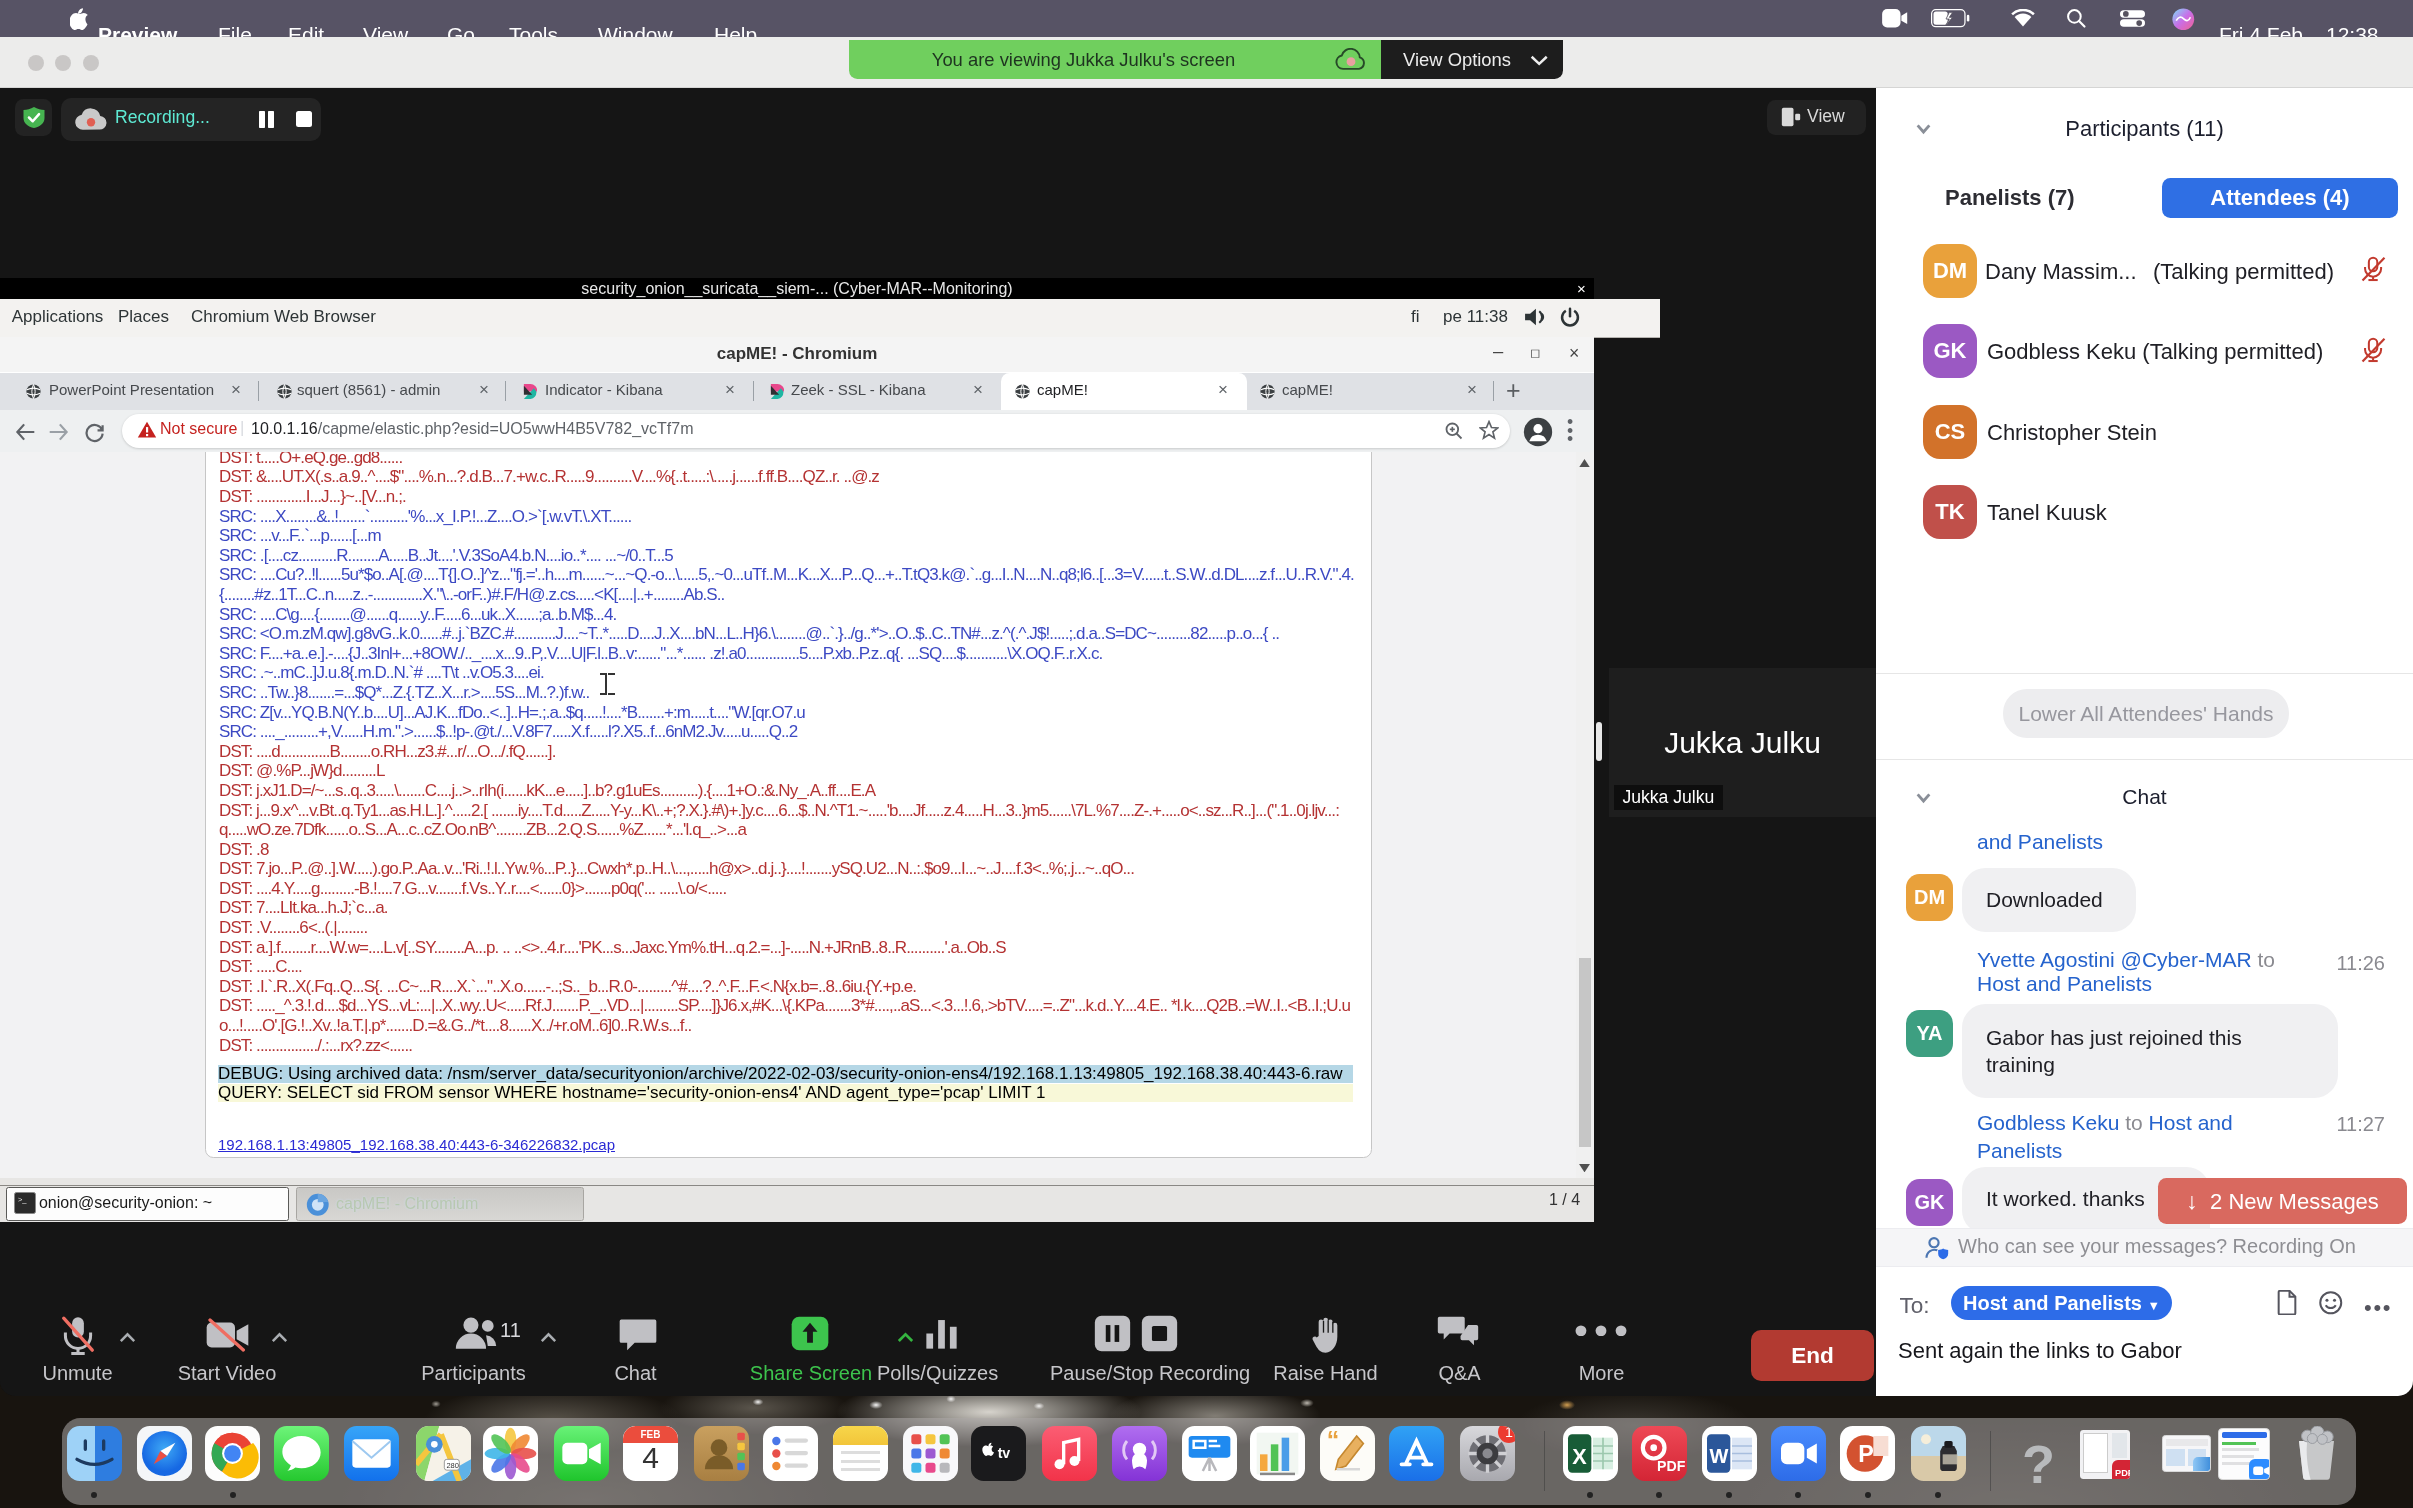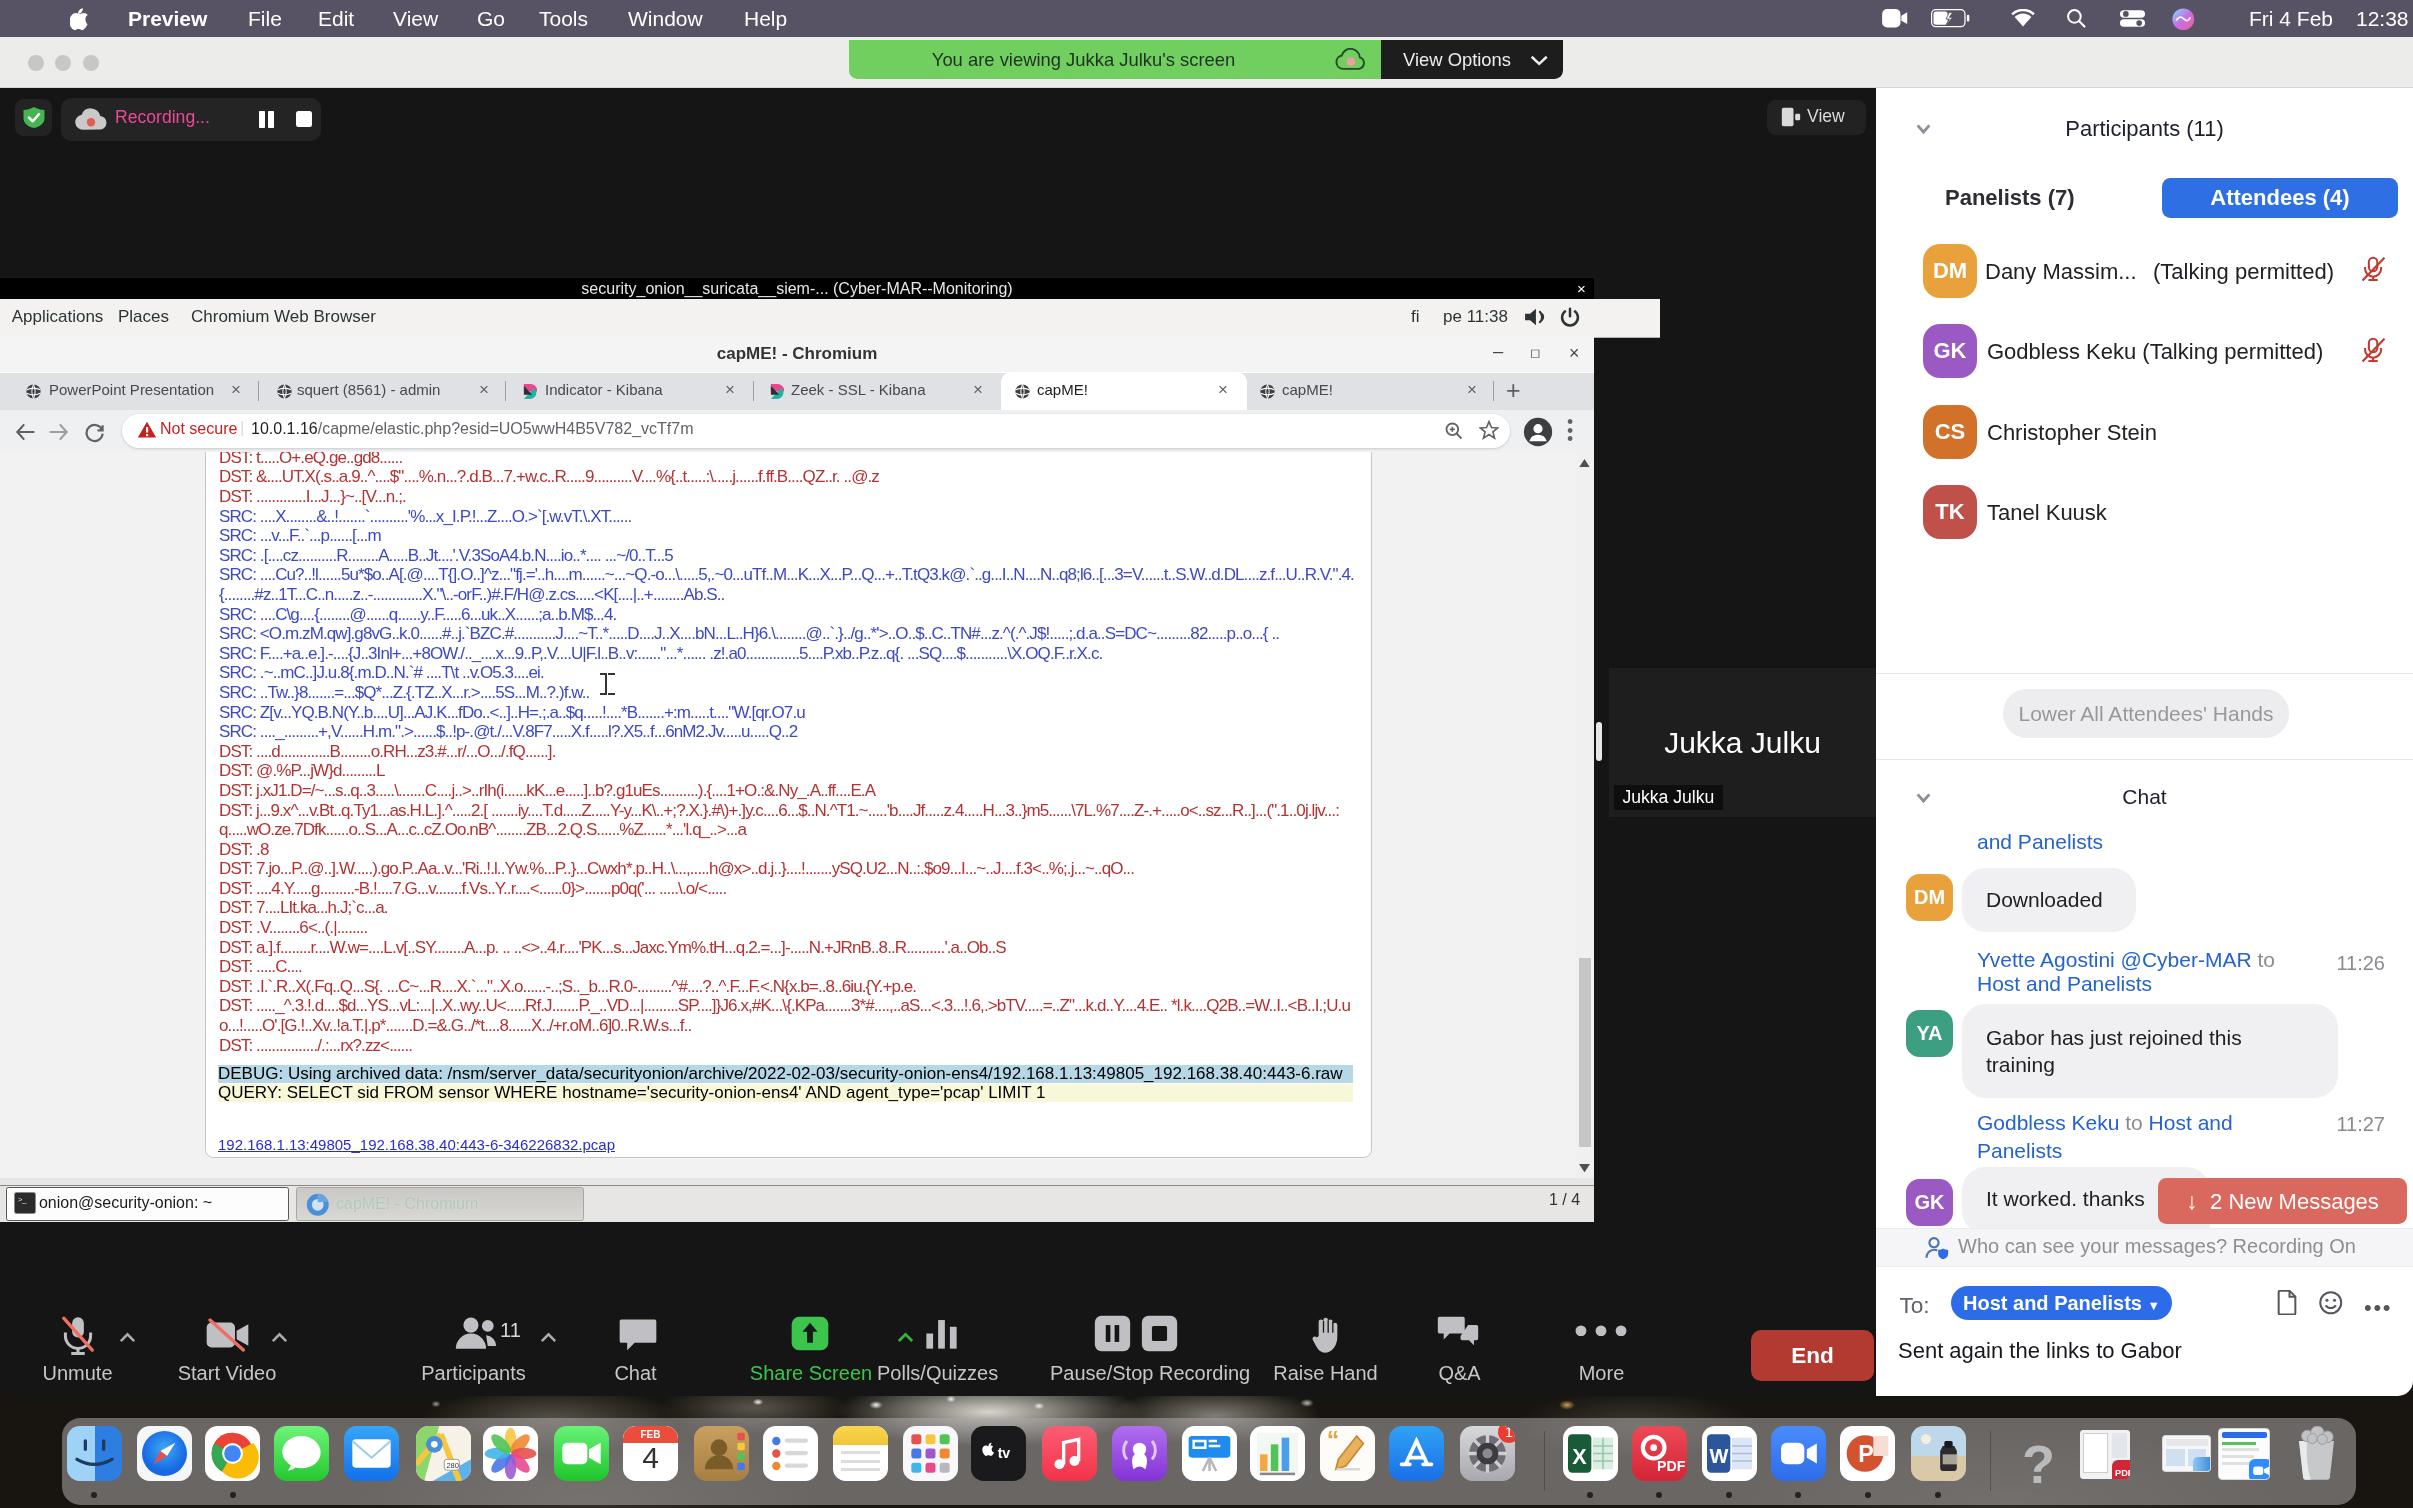--- a/index.html
+++ b/index.html
@@ -18,21 +18,21 @@
   radial-gradient(218px 50px at 989px 1412px, rgba(235,232,225,.9), rgba(0,0,0,0) 70%),
   radial-gradient(151px 42px at 1215px 1416px, rgba(200,195,185,.6), rgba(0,0,0,0) 70%),
   radial-gradient(184px 50px at 553px 1420px, rgba(150,143,130,.5), rgba(0,0,0,0) 70%),
   radial-gradient(134px 38px at 754px 1408px, rgba(170,163,150,.45), rgba(0,0,0,0) 70%),
   radial-gradient(168px 50px at 1634px 1425px, rgba(110,105,96,.4), rgba(0,0,0,0) 70%),
   radial-gradient(352px 101px at 587px 1500px, rgba(95,88,78,.4), rgba(0,0,0,0) 70%),
   radial-gradient(419px 117px at 2011px 1504px, rgba(85,80,72,.35), rgba(0,0,0,0) 70%),
   #18140f; }
 
 #menubar { position:absolute; left:0; top:0; width:2413px; height:37px; background:#575365; color:#fff; }
-#menubar .it { position:absolute; top:0; height:37px; line-height:37px; font-size:21px; white-space:nowrap;margin-left:30px; }
+#menubar .it { position:absolute; top:16px; height:37px; line-height:37px; font-size:21px; white-space:nowrap; }
 
 #graybar { position:absolute; left:0; top:37px; width:2413px; height:51px; background:#ececeb; border-bottom:0.8px solid #d5d5d4; }
 .tl { position:absolute; top:17.6px; width:16px; height:16px; border-radius:50%; background:#c9c7c6; }
 
 #banner { position:absolute; left:849px; top:40px; height:39px; }
 #bgreen { position:absolute; left:0; top:0; width:532px; height:39px; background:#70cf5e; border-radius:0 0 0 8.4px; }
 #bdark { position:absolute; left:532px; top:0; width:182px; height:39px; background:#1d1d1d; border-radius:0 0 8.4px 0; color:#ededed; }
 
 #zoomwin { position:absolute; left:0; top:88px; width:2413px; height:1308px; background:#151515; border-radius:0 0 15px 15px; overflow:hidden; }
 
@@ -280,21 +280,21 @@
       <svg class="abs" style="left:7.5px;top:8.4px" width="22" height="21" viewBox="0 0 26 25">
           <path d="M13 0 C9 2.5 4.5 3.5 0.5 3.5 V13 c0 6.5 5.5 10.5 12.5 12 7-1.5 12.5-5.5 12.5-12 V3.5 C21.5 3.5 17 2.5 13 0 Z" fill="#46b450"></path>
           <path d="M7 12.5 L11.5 17 L19 8.5" stroke="#fff" stroke-width="3" fill="none" stroke-linecap="round" stroke-linejoin="round"></path>
         </svg>
     </div>
     <div class="abs" style="left:61px;top:10px;width:260px;height:43px;background:#242424;border-radius:10px">
       <svg class="abs" style="left:14.2px;top:10px" width="32" height="22.6" viewBox="0 0 38 27">
           <path d="M9.5 26 a9 9 0 0 1-1.6-17.9 A11.5 11.5 0 0 1 30 9.6 a8 8 0 0 1-1.2 16.2 Z" fill="#c9c9c9"></path>
           <circle cx="19" cy="17" r="5" fill="#e05e52"></circle>
         </svg>
-      <span class="abs" style="left:54px;top:9.2px;font-size:17.6px;color:#ec4899">Recording...</span>
+      <span class="abs" style="left:54px;top:9.2px;font-size:17.6px;color:#5eead4">Recording...</span>
       <div class="abs" style="left:198px;top:12.6px;width:5.9px;height:17px;background:#fff;border-radius:0.8px"></div>
       <div class="abs" style="left:207px;top:12.6px;width:5.9px;height:17px;background:#fff;border-radius:0.8px"></div>
       <div class="abs" style="left:235px;top:12.6px;width:16px;height:16px;background:#fff;border-radius:2.5px"></div>
     </div>
     <div class="abs" style="left:1767px;top:11.7px;width:99px;height:35px;background:#222;border-radius:8.4px">
       <svg class="abs" style="left:14.2px;top:7.5px" width="20" height="20" viewBox="0 0 24 24">
           <rect x="1" y="1" width="14" height="22" rx="2" fill="#d9d9d9"></rect>
           <rect x="17" y="8" width="6" height="8" rx="1.5" fill="#d9d9d9"></rect>
         </svg>
       <span class="abs" style="left:40px;top:6.7px;font-size:17.6px;color:#d9d9d9">View</span>

